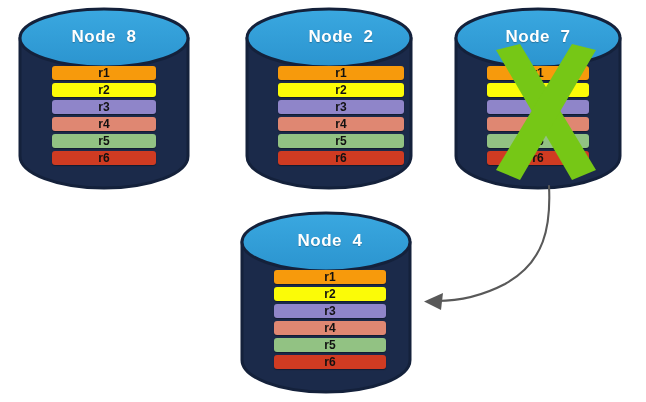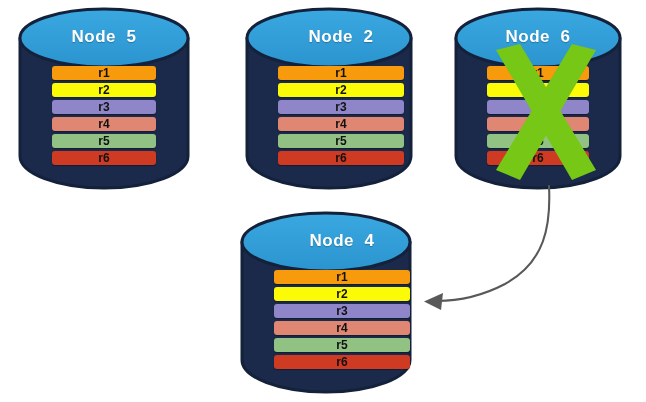--- a/index.html
+++ b/index.html
@@ -91,21 +91,21 @@
     <svg class="node-svg" width="172" height="182" viewBox="0 0 172 182">
       <defs>
         <linearGradient id="topgrad1" x1="0" y1="0" x2="0" y2="1">
           <stop offset="0%" stop-color="#3aa8e0"></stop>
           <stop offset="100%" stop-color="#2b94cf"></stop>
         </linearGradient>
       </defs>
       <path d="M2,32 L2,150 A84,32 0 0 0 170,150 L170,32 Z" fill="#1b2a4a" stroke="#14213b" stroke-width="3" stroke-linejoin="round"></path>
       <ellipse cx="86" cy="32" rx="84" ry="29" fill="url(#topgrad1)" stroke="#14213b" stroke-width="3"></ellipse>
     </svg>
-    <div class="node-title" style="top:21px;">Node  5</div>
+    <div class="node-title" style="top:21px;">Node  8</div>
     <div class="rows" style="top:60px; padding:0 34px;">
       <div class="row-bar" style="background:#f79a0c;">
         <span class="row-label">r1</span>
       </div>
       <div class="row-bar" style="background:#fbfb07;">
         <span class="row-label">r2</span>
       </div>
       <div class="row-bar" style="background:#8f85c9;">
         <span class="row-label">r3</span>
       </div>
@@ -159,21 +159,21 @@
     <svg class="node-svg" width="168" height="182" viewBox="0 0 168 182">
       <defs>
         <linearGradient id="topgrad3" x1="0" y1="0" x2="0" y2="1">
           <stop offset="0%" stop-color="#3aa8e0"></stop>
           <stop offset="100%" stop-color="#2b94cf"></stop>
         </linearGradient>
       </defs>
       <path d="M2,32 L2,150 A82,32 0 0 0 166,150 L166,32 Z" fill="#1b2a4a" stroke="#14213b" stroke-width="3" stroke-linejoin="round"></path>
       <ellipse cx="84" cy="32" rx="82" ry="29" fill="url(#topgrad3)" stroke="#14213b" stroke-width="3"></ellipse>
     </svg>
-    <div class="node-title" style="top:21px;">Node  6</div>
+    <div class="node-title" style="top:21px;">Node  7</div>
     <div class="rows" style="top:60px; padding:0 33px;">
       <div class="row-bar" style="background:#f79a0c;">
         <span class="row-label">r1</span>
       </div>
       <div class="row-bar" style="background:#fbfb07;">
         <span class="row-label">r2</span>
       </div>
       <div class="row-bar" style="background:#8f85c9;">
         <span class="row-label">r3</span>
       </div>
@@ -189,21 +189,21 @@
     </div>
   </div>
 
   <svg class="cross" style="left:486px; top:44px;" width="120" height="142" viewBox="0 0 120 142">
     <g fill="#76c716">
       <polygon points="10,6 34,0 110,126 86,136"></polygon>
       <polygon points="110,6 86,0 10,126 34,136"></polygon>
     </g>
   </svg>
 
-  <div class="node" style="left:240px; top:210px; width:180px; height:182px;padding-left:24px;">
+  <div class="node" style="left:240px; top:210px; width:180px; height:182px;">
     <svg class="node-svg" width="172" height="182" viewBox="0 0 172 182">
       <defs>
         <linearGradient id="topgrad4" x1="0" y1="0" x2="0" y2="1">
           <stop offset="0%" stop-color="#3aa8e0"></stop>
           <stop offset="100%" stop-color="#2b94cf"></stop>
         </linearGradient>
       </defs>
       <path d="M2,32 L2,150 A84,32 0 0 0 170,150 L170,32 Z" fill="#1b2a4a" stroke="#14213b" stroke-width="3" stroke-linejoin="round"></path>
       <ellipse cx="86" cy="32" rx="84" ry="29" fill="url(#topgrad4)" stroke="#14213b" stroke-width="3"></ellipse>
     </svg>

